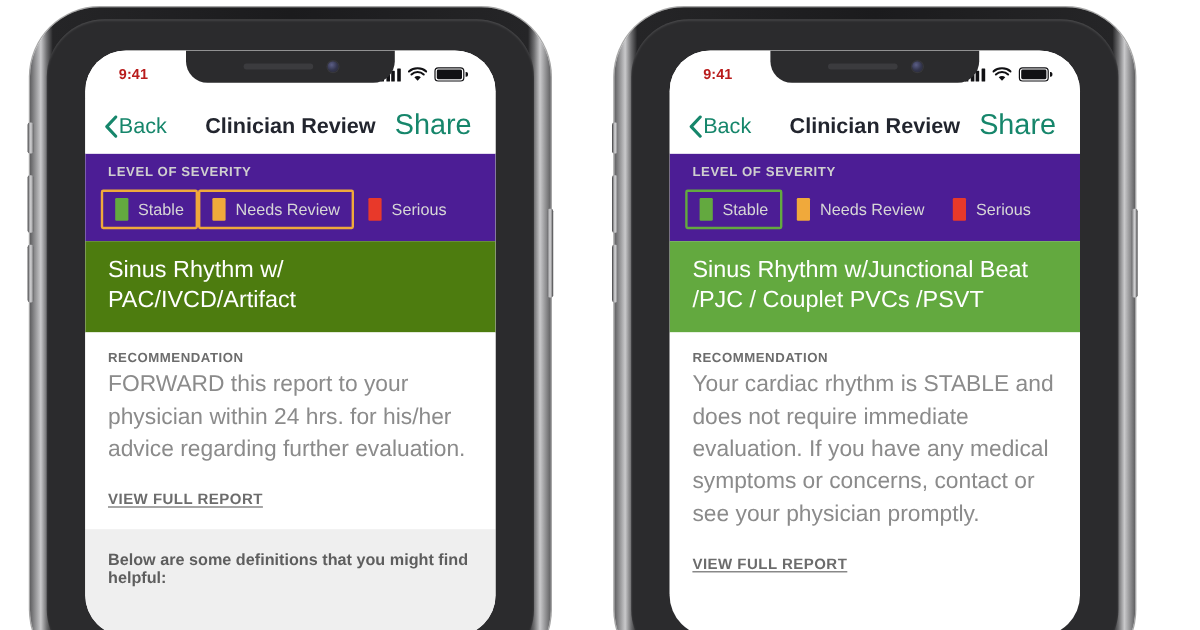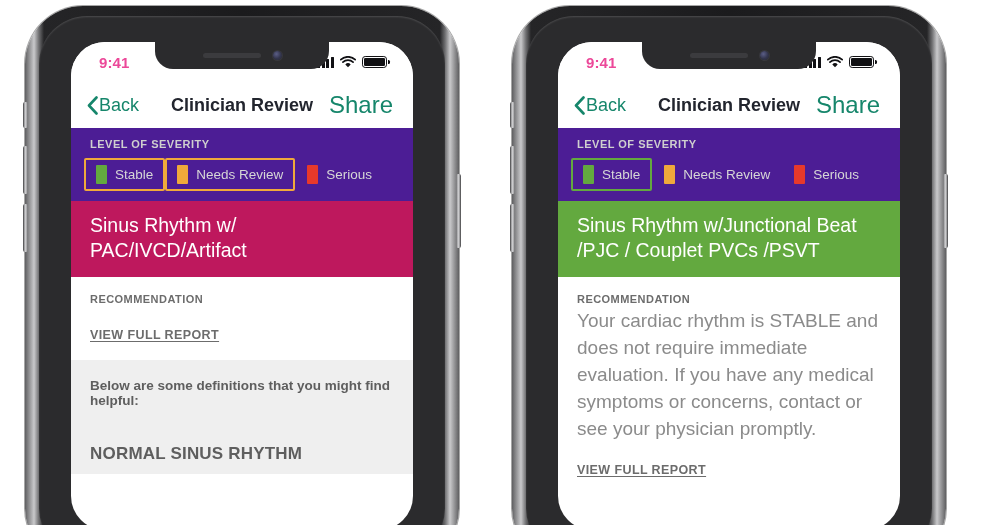--- a/index.html
+++ b/index.html
@@ -106,23 +106,23 @@
     position: relative;
     height: 40px;
     display: flex;
     align-items: center;
     justify-content: space-between;
     padding: 0 26px 0 28px;
     box-sizing: border-box;
     background: #ffffff;
   }
   .clock {
-    font-size: 15px;
-    font-weight: bold;
-    color: #ec4899;
+    font-size: 12px;
+    font-weight: bold;
+    color: #b91c1c;
     letter-spacing: 0.1px;
   }
   .status-icons {
     display: flex;
     align-items: center;
     gap: 6px;
   }
 
   
   .signal { display: flex; align-items: flex-end; gap: 1.6px; height: 11px; }
@@ -355,24 +355,25 @@
             <span class="swatch" style="background:#f0a93b"></span>
             <span class="chip-label">Needs Review</span>
           </div>
           <div class="chip">
             <span class="swatch" style="background:#e8392a"></span>
             <span class="chip-label">Serious</span>
           </div>
         </div>
       </div>
 
-      <div class="rhythm-banner" style="background:#be185d">Sinus Rhythm w/ PAC/IVCD/Artifact</div>
+      <div class="rhythm-banner" style="background:#4d7c0f">Sinus Rhythm w/ PAC/IVCD/Artifact</div>
 
       <div class="card">
         <div class="kicker">RECOMMENDATION</div>
+        <div class="body-text">FORWARD this report to your physician within 24 hrs. for his/her advice regarding further evaluation.</div>
         <div class="full-report">VIEW FULL REPORT</div>
       </div>
 
       <div class="definitions">
         <div class="defs-intro">Below are some definitions that you might find helpful:</div>
         <div class="defs-term">NORMAL SINUS RHYTHM</div>
       </div>
 
     </div>
   </div>

